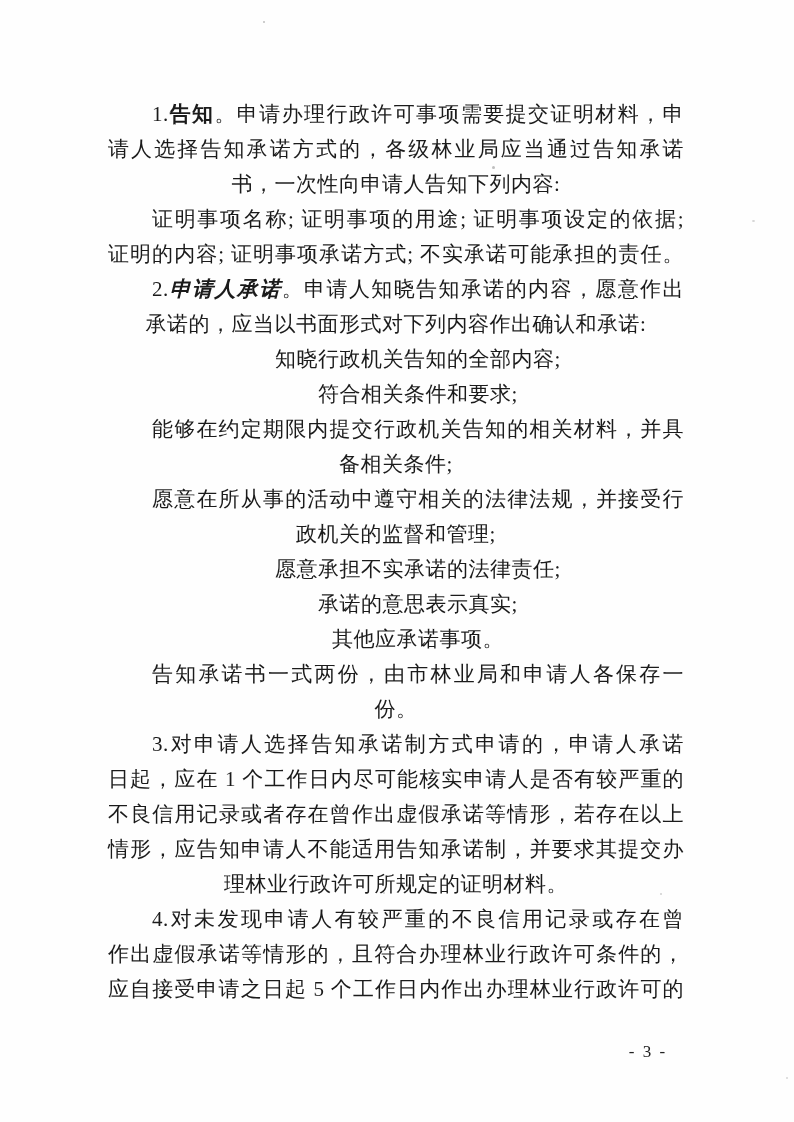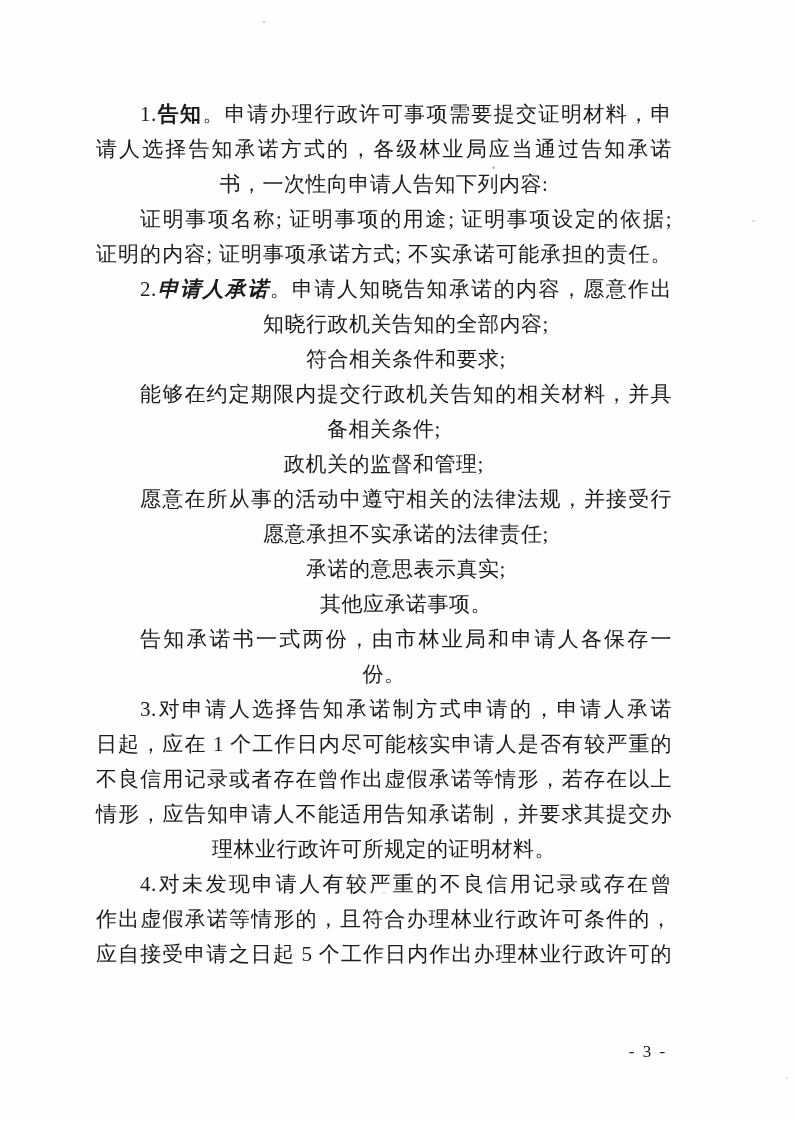--- a/index.html
+++ b/index.html
@@ -11,21 +11,21 @@
     position: relative;
     width: 794px;
     height: 1122px;
     background: #fefefe;
     overflow: hidden;
     font-family: "Liberation Serif", "DejaVu Serif", serif;
     color: #1b1b1b;
   }
   .body-text {
     position: absolute;
-    left: 96px;
+    left: 108px;
     top: 97px;
     width: 576px;
     font-size: 21px;
     line-height: 35px;
     letter-spacing: 0.5px;
   }
   .line {
     height: 35px;
     white-space: normal;
     text-align: center;
@@ -70,26 +70,27 @@
 <div class="page">
 
   <div class="body-text">
 
   <div class="line ind j"><span class="">1.</span><span class="run-b ">告知</span><span class="">。申请办理行政许可事项需要提交证明材料，申</span></div>
       <div class="line j"><span class="">请人选择告知承诺方式的，各级林业局应当通过告知承诺</span></div>
       <div class="line"><span class="">书，一次性向申请人告知下列内容:</span></div>
       <div class="line ind j"><span class="">证明事项名称; 证明事项的用途; 证明事项设定的依据;</span></div>
       <div class="line j"><span class="">证明的内容; 证明事项承诺方式; 不实承诺可能承担的责任。</span></div>
       <div class="line ind j"><span class="">2.</span><span class="run-b run-i">申请人承诺</span><span class="">。申请人知晓告知承诺的内容，愿意作出</span></div>
+      <div class="line"><span class="">承诺的，应当以书面形式对下列内容作出确认和承诺:</span></div>
       <div class="line ind"><span class="">知晓行政机关告知的全部内容;</span></div>
       <div class="line ind"><span class="">符合相关条件和要求;</span></div>
       <div class="line ind j"><span class="">能够在约定期限内提交行政机关告知的相关材料，并具</span></div>
       <div class="line"><span class="">备相关条件;</span></div>
+      <div class="line ind j"><span class="">愿意在所从事的活动中遵守相关的法律法规，并接受行</span></div>
       <div class="line"><span class="">政机关的监督和管理;</span></div>
-      <div class="line ind j"><span class="">愿意在所从事的活动中遵守相关的法律法规，并接受行</span></div>
       <div class="line ind"><span class="">愿意承担不实承诺的法律责任;</span></div>
       <div class="line ind"><span class="">承诺的意思表示真实;</span></div>
       <div class="line ind"><span class="">其他应承诺事项。</span></div>
       <div class="line ind j"><span class="">告知承诺书一式两份，由市林业局和申请人各保存一</span></div>
       <div class="line"><span class="">份。</span></div>
       <div class="line ind j"><span class="">3.</span><span class="">对申请人选择告知承诺制方式申请的，申请人承诺</span></div>
       <div class="line j"><span class="">日起，应在 1 个工作日内尽可能核实申请人是否有较严重的</span></div>
       <div class="line j"><span class="">不良信用记录或者存在曾作出虚假承诺等情形，若存在以上</span></div>
       <div class="line j"><span class="">情形，应告知申请人不能适用告知承诺制，并要求其提交办</span></div>
       <div class="line"><span class="">理林业行政许可所规定的证明材料。</span></div>

